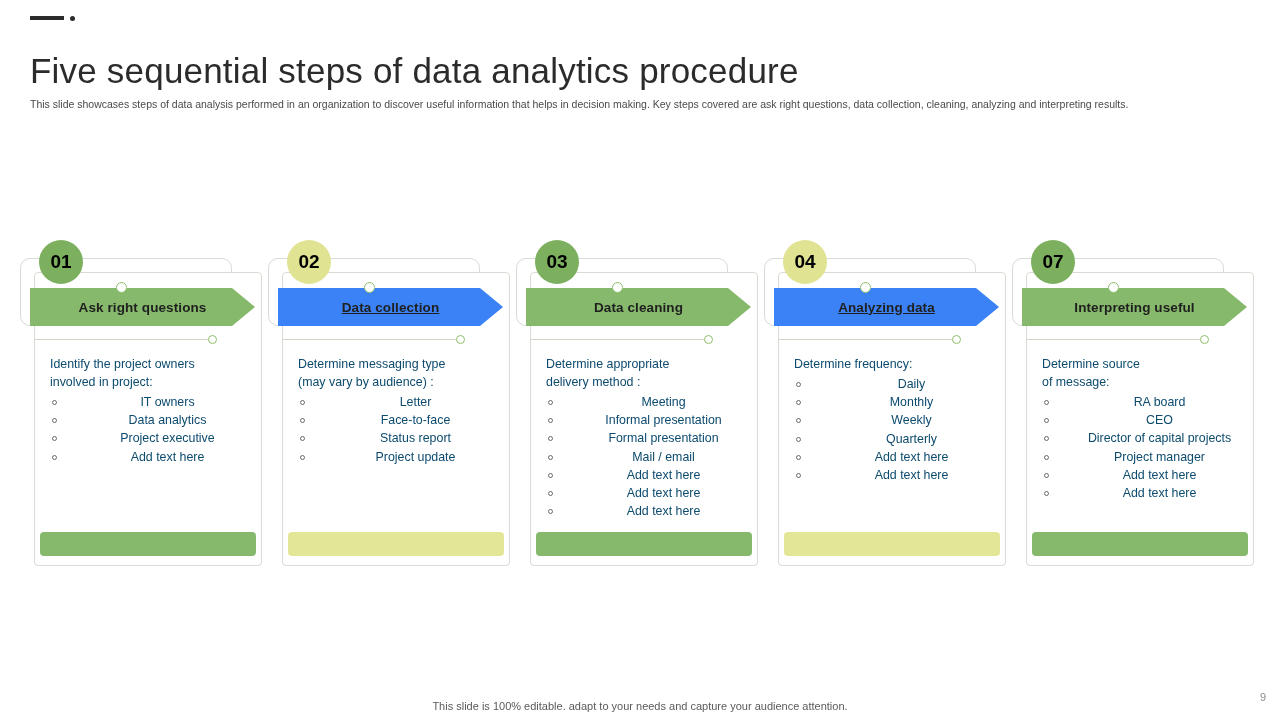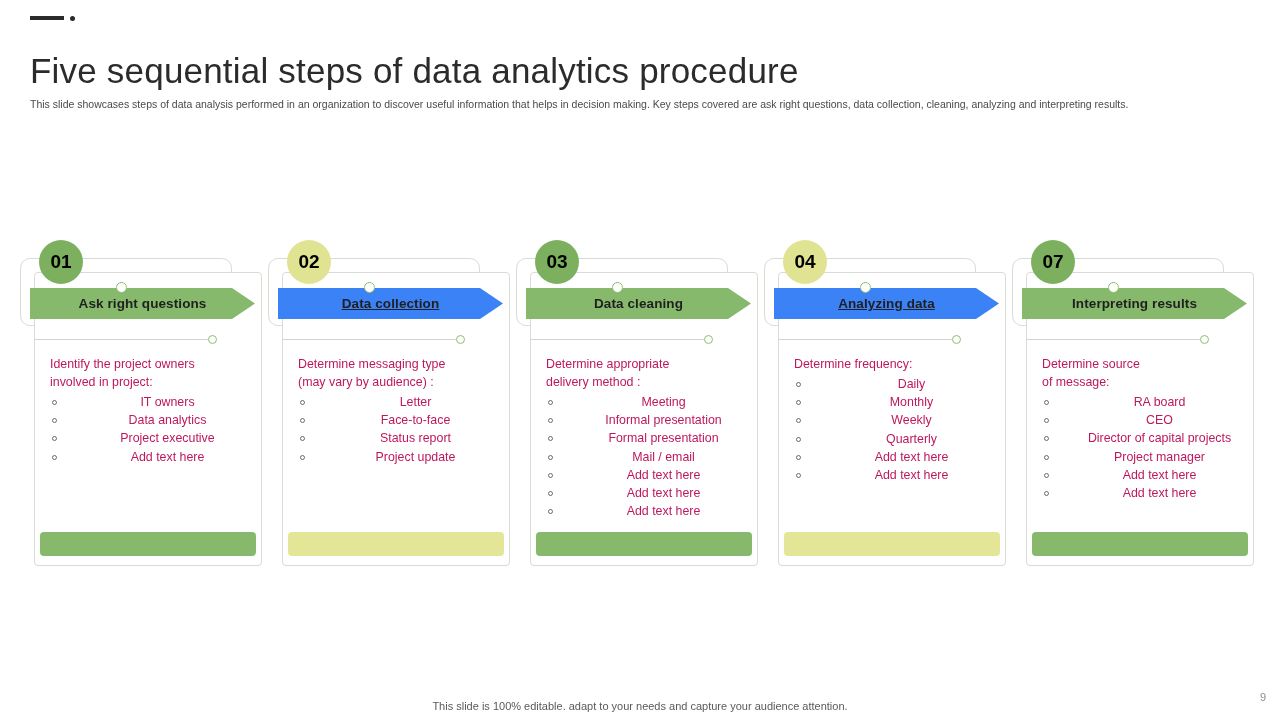--- a/index.html
+++ b/index.html
@@ -117,21 +117,21 @@
     background: #ffffff;
     box-sizing: border-box;
   }
 
   
   .step-banner {
     position: absolute;
     left: 10px;
     top: 52px;
     width: 225px;
-    height: 31px;
+    height: 38px;
     display: flex;
     align-items: center;
     justify-content: center;
     clip-path: polygon(0 0, 202px 0, 225px 50%, 202px 100%, 0 100%);
     font-size: 13.5px;
     font-weight: bold;
     color: #1f1f1f;
     letter-spacing: 0.1px;
   }
   .step-banner.green  { background: #86b96b; }
@@ -170,21 +170,21 @@
   .step-number.green  { background: #7cb05f; }
   .step-number.yellow { background: #e0e392; }
 
   
   .step-body {
     position: absolute;
     left: 30px;
     top: 120px;
     width: 216px;
     font-size: 12.4px;
-    color: #be185d;
+    color: #0c4a6e;
     line-height: 1.45;
   }
   .step-lead {
     white-space: pre-line;
     margin: 0 0 1px 0;
   }
   .step-list {
     list-style: none;
     margin: 0;
     padding: 0;
@@ -337,21 +337,21 @@
         </ul>
       </div>
       <div class="step-footbar yellow"></div>
     </div>
     <div class="step" style="left: 1012px;">
       <div class="step-frame"></div>
       <div class="step-card"></div>
       <div class="connector"></div>
       <div class="connector-dot"></div>
       <div class="step-banner green">
-        <span>Interpreting results</span>
+        <span>Interpreting useful</span>
       </div>
       <div class="banner-dot"></div>
       <div class="step-number green">07</div>
       <div class="step-body">
         <div class="step-lead">Determine source
 of message:</div>
         <ul class="step-list">
           <li><span class="bullet"></span><span>RA board</span></li>
           <li><span class="bullet"></span><span>CEO</span></li>
           <li><span class="bullet"></span><span>Director of capital projects</span></li>

